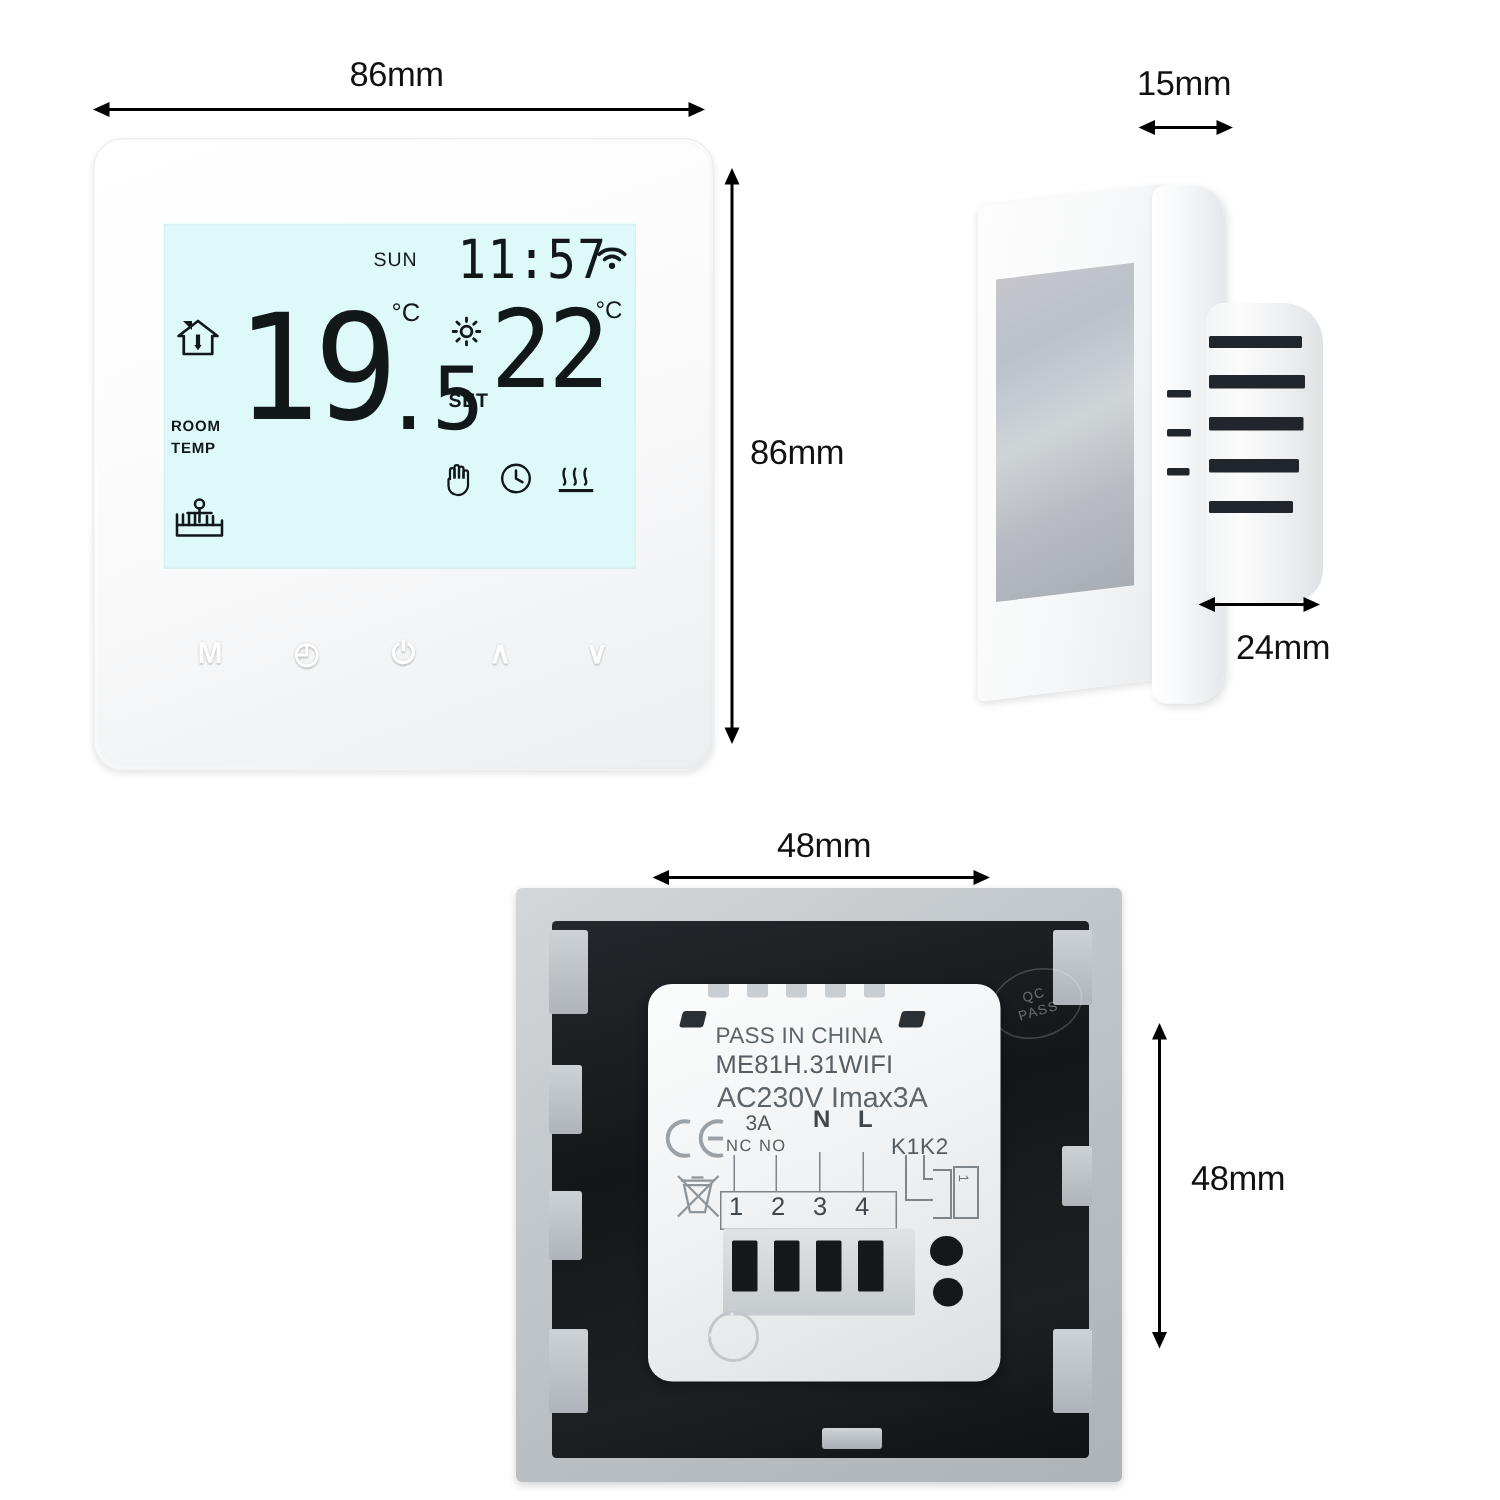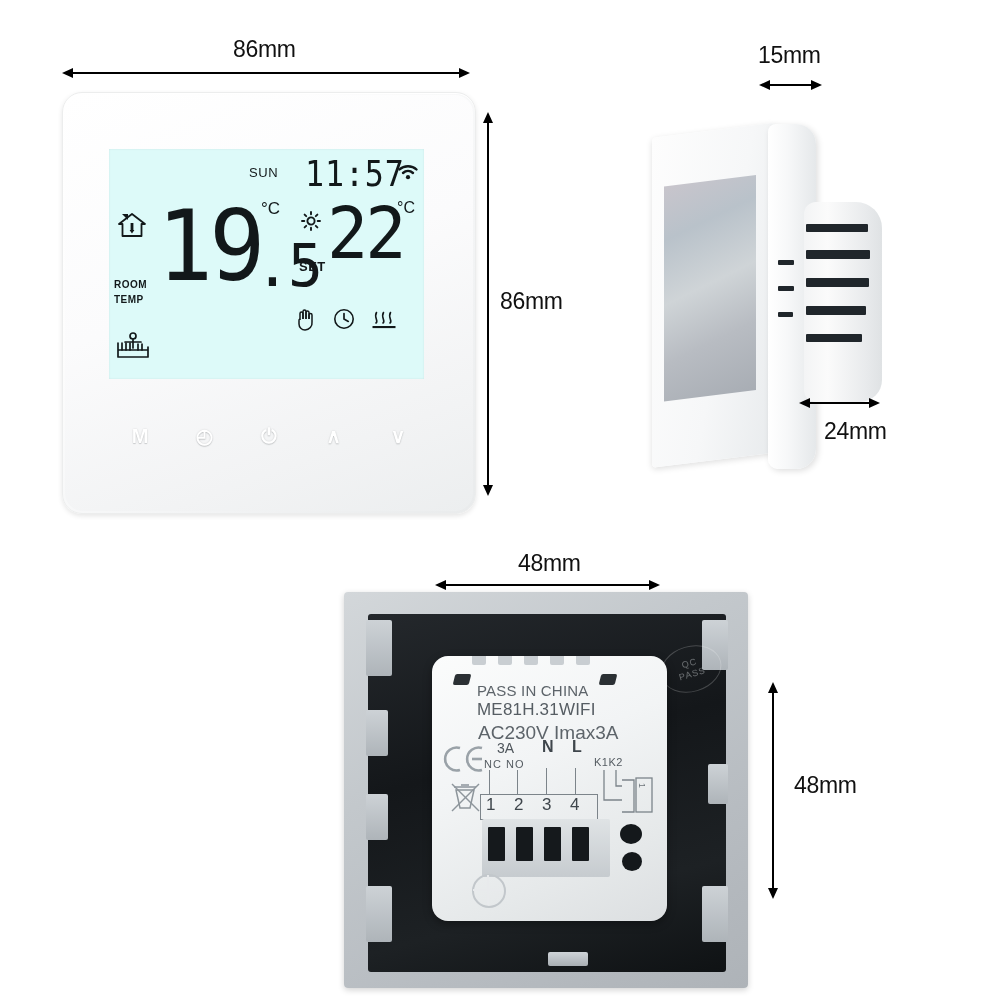--- a/index.html
+++ b/index.html
@@ -136,21 +136,21 @@
   .module .notch{position:absolute;top:0;width:14px;height:9px;background:#c9ced2;border-radius:0 0 2px 2px;}
   .mod-mark{position:absolute;background:#2b3034;border-radius:2px;transform:skewX(-14deg);}
   .lbl{position:absolute;color:#4b5257;font-family:"Liberation Sans",sans-serif;white-space:nowrap;}
   .l-made{left:45px;top:26px;font-size:15px;letter-spacing:.2px;color:#5d646a;}
   .l-model{left:45px;top:44px;font-size:17px;letter-spacing:.2px;color:#565d63;}
   .l-volt{left:46px;top:66px;font-size:19px;color:#5d646a;}
   .l-3a{left:65px;top:84px;font-size:14px;color:#4f565c;}
   .l-ncno{left:52px;top:102px;font-size:11px;letter-spacing:1px;color:#555c62;}
   .l-n{left:110px;top:82px;font-size:16px;font-weight:700;color:#3f464c;}
   .l-l{left:140px;top:82px;font-size:16px;font-weight:700;color:#3f464c;}
-  .l-k{left:162px;top:100px;font-size:11px;letter-spacing:.5px;color:#555c62;}
+  .l-k{left:162px;top:100px;font-size:15px;letter-spacing:.5px;color:#555c62;}
   .ce-mark{position:absolute;left:10px;top:88px;font-size:26px;color:#9aa2a8;letter-spacing:-1px;}
   .term-box{position:absolute;left:48px;top:138px;width:116px;height:24px;border:1.4px solid #7c848a;}
   .term-num{position:absolute;top:139px;font-size:17px;color:#3f464c;}
   .term-arrow{position:absolute;width:1.4px;background:#7c848a;}
   .wee{position:absolute;left:16px;top:126px;}
   .relay-sym{position:absolute;left:168px;top:112px;}
   .conn-block{position:absolute;left:50px;top:163px;width:128px;height:58px;
               background:linear-gradient(180deg,#dfe3e5 0%,#c6cbcf 100%);border-radius:2px;}
   .conn-slot{position:absolute;top:8px;width:17px;height:34px;background:#15191c;border-radius:1px;}
   .screw-hole{position:absolute;border-radius:50%;background:#14181b;}

